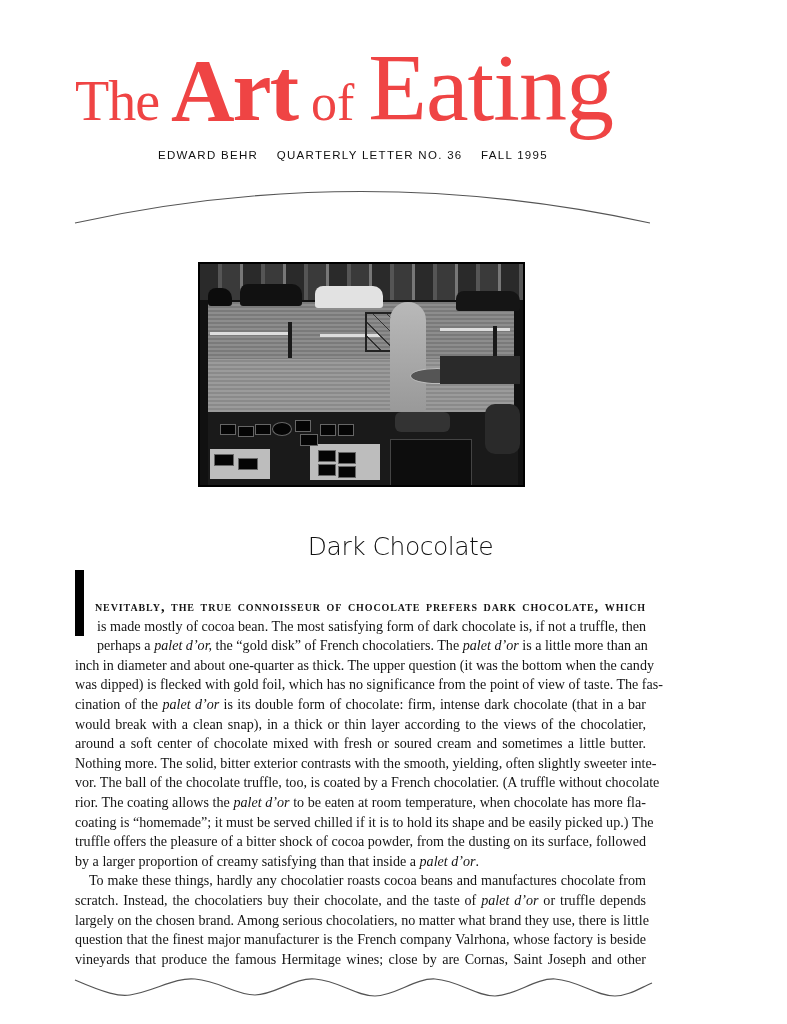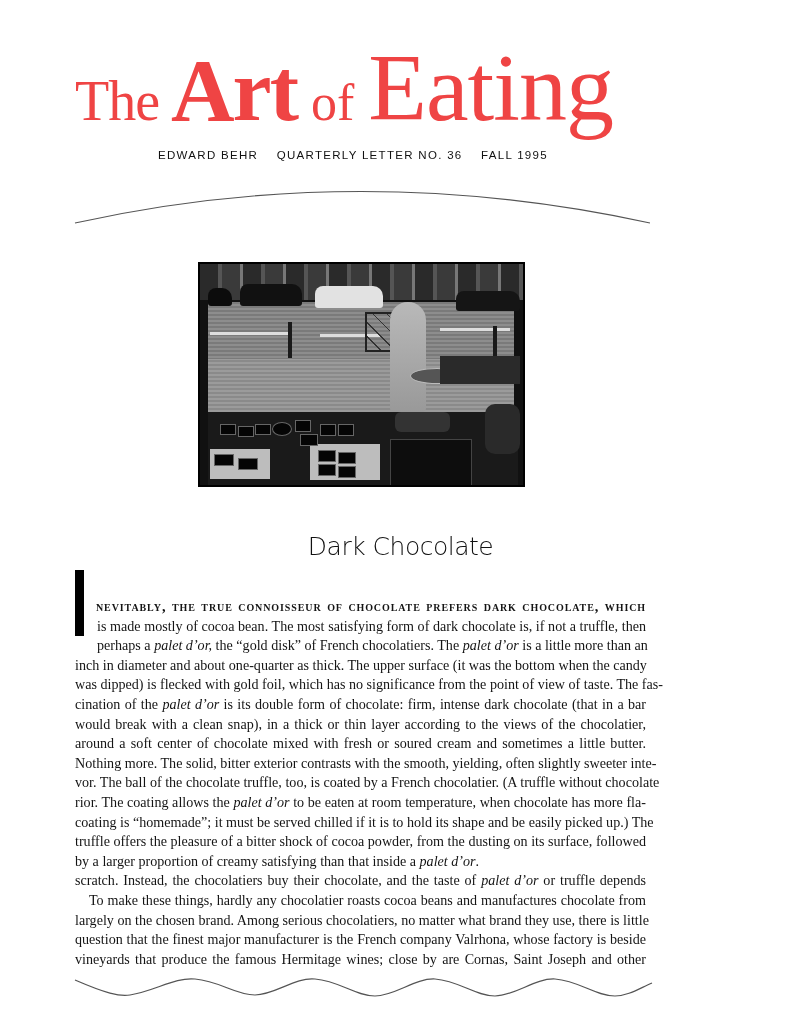--- a/index.html
+++ b/index.html
@@ -91,36 +91,36 @@
   <div style="position:absolute; left:190px; top:175px; width:80px; height:48px; background:#0d0d0d; border:1px solid #444;"></div>
   <div style="position:absolute; left:195px; top:148px; width:55px; height:20px; background:#333; border-radius:6px;"></div>
   <div style="position:absolute; left:285px; top:140px; width:35px; height:50px; background:#2a2a2a; border-radius:10px;"></div>
 </div>
 
 <div class="headline">Dark Chocolate</div>
 
 <div class="dropcap" title="I"></div>
 
 <div class="article" id="article">
-    <span class="line" style="padding-left: 21px;"><span class="smallcaps">NEVITABLY, THE TRUE CONNOISSEUR OF CHOCOLATE PREFERS DARK CHOCOLATE, WHICH</span></span>
+    <span class="line" style="padding-left: 4px; margin-left: 16px;"><span class="smallcaps">NEVITABLY, THE TRUE CONNOISSEUR OF CHOCOLATE PREFERS DARK CHOCOLATE, WHICH</span></span>
     <span class="line" style="padding-left: 22px;"><span>is made mostly of cocoa bean. The most satisfying form of dark chocolate is, if not a truffle, then</span></span>
     <span class="line" style="padding-left: 22px;"><span>perhaps a </span><i>palet d’or,</i><span> the “gold disk” of French chocolatiers. The </span><i>palet d’or</i><span> is a little more than an</span></span>
-    <span class="line"><span>inch in diameter and about one-quarter as thick. The upper surface (it was the bottom when the candy</span></span>
+    <span class="line"><span>inch in diameter and about one-quarter as thick. The upper question (it was the bottom when the candy</span></span>
     <span class="line"><span>was dipped) is flecked with gold foil, which has no significance from the point of view of taste. The fas-</span></span>
     <span class="line"><span>cination of the </span><i>palet d’or</i><span> is its double form of chocolate: firm, intense dark chocolate (that in a bar</span></span>
     <span class="line"><span>would break with a clean snap), in a thick or thin layer according to the views of the chocolatier,</span></span>
     <span class="line"><span>around a soft center of chocolate mixed with fresh or soured cream and sometimes a little butter.</span></span>
     <span class="line"><span>Nothing more. The solid, bitter exterior contrasts with the smooth, yielding, often slightly sweeter inte-</span></span>
     <span class="line"><span>vor. The ball of the chocolate truffle, too, is coated by a French chocolatier. (A truffle without chocolate</span></span>
     <span class="line"><span>rior. The coating allows the </span><i>palet d’or</i><span> to be eaten at room temperature, when chocolate has more fla-</span></span>
     <span class="line"><span>coating is “homemade”; it must be served chilled if it is to hold its shape and be easily picked up.) The</span></span>
     <span class="line"><span>truffle offers the pleasure of a bitter shock of cocoa powder, from the dusting on its surface, followed</span></span>
     <span class="line last"><span>by a larger proportion of creamy satisfying than that inside a </span><i>palet d’or</i><span>.</span></span>
+    <span class="line" style="padding-left: 14px;"><span>To make these things, hardly any chocolatier roasts cocoa beans and manufactures chocolate from</span></span>
     <span class="line"><span>scratch. Instead, the chocolatiers buy their chocolate, and the taste of </span><i>palet d’or</i><span> or truffle depends</span></span>
-    <span class="line" style="padding-left: 14px;"><span>To make these things, hardly any chocolatier roasts cocoa beans and manufactures chocolate from</span></span>
     <span class="line"><span>largely on the chosen brand. Among serious chocolatiers, no matter what brand they use, there is little</span></span>
     <span class="line"><span>question that the finest major manufacturer is the French company Valrhona, whose factory is beside</span></span>
     <span class="line "><span>vineyards that produce the famous Hermitage wines; close by are Cornas, Saint Joseph and other</span></span>
   </div>
 
 <svg class="wave" width="787" height="30" viewBox="0 0 787 30">
   <path d="M75 5 C 105 18, 120 22, 130 20 C 155 16, 175 2, 195 4 C 220 6, 235 20, 255 20 C 275 20, 295 2, 315 4 C 340 6, 355 21, 375 21 C 395 21, 415 3, 435 4 C 460 6, 475 21, 495 21 C 515 21, 535 3, 555 4 C 580 6, 595 21, 615 21 C 628 21, 640 13, 652 8" fill="none" stroke="#555" stroke-width="1.2"></path>
 </svg>
 
 </body></html>

